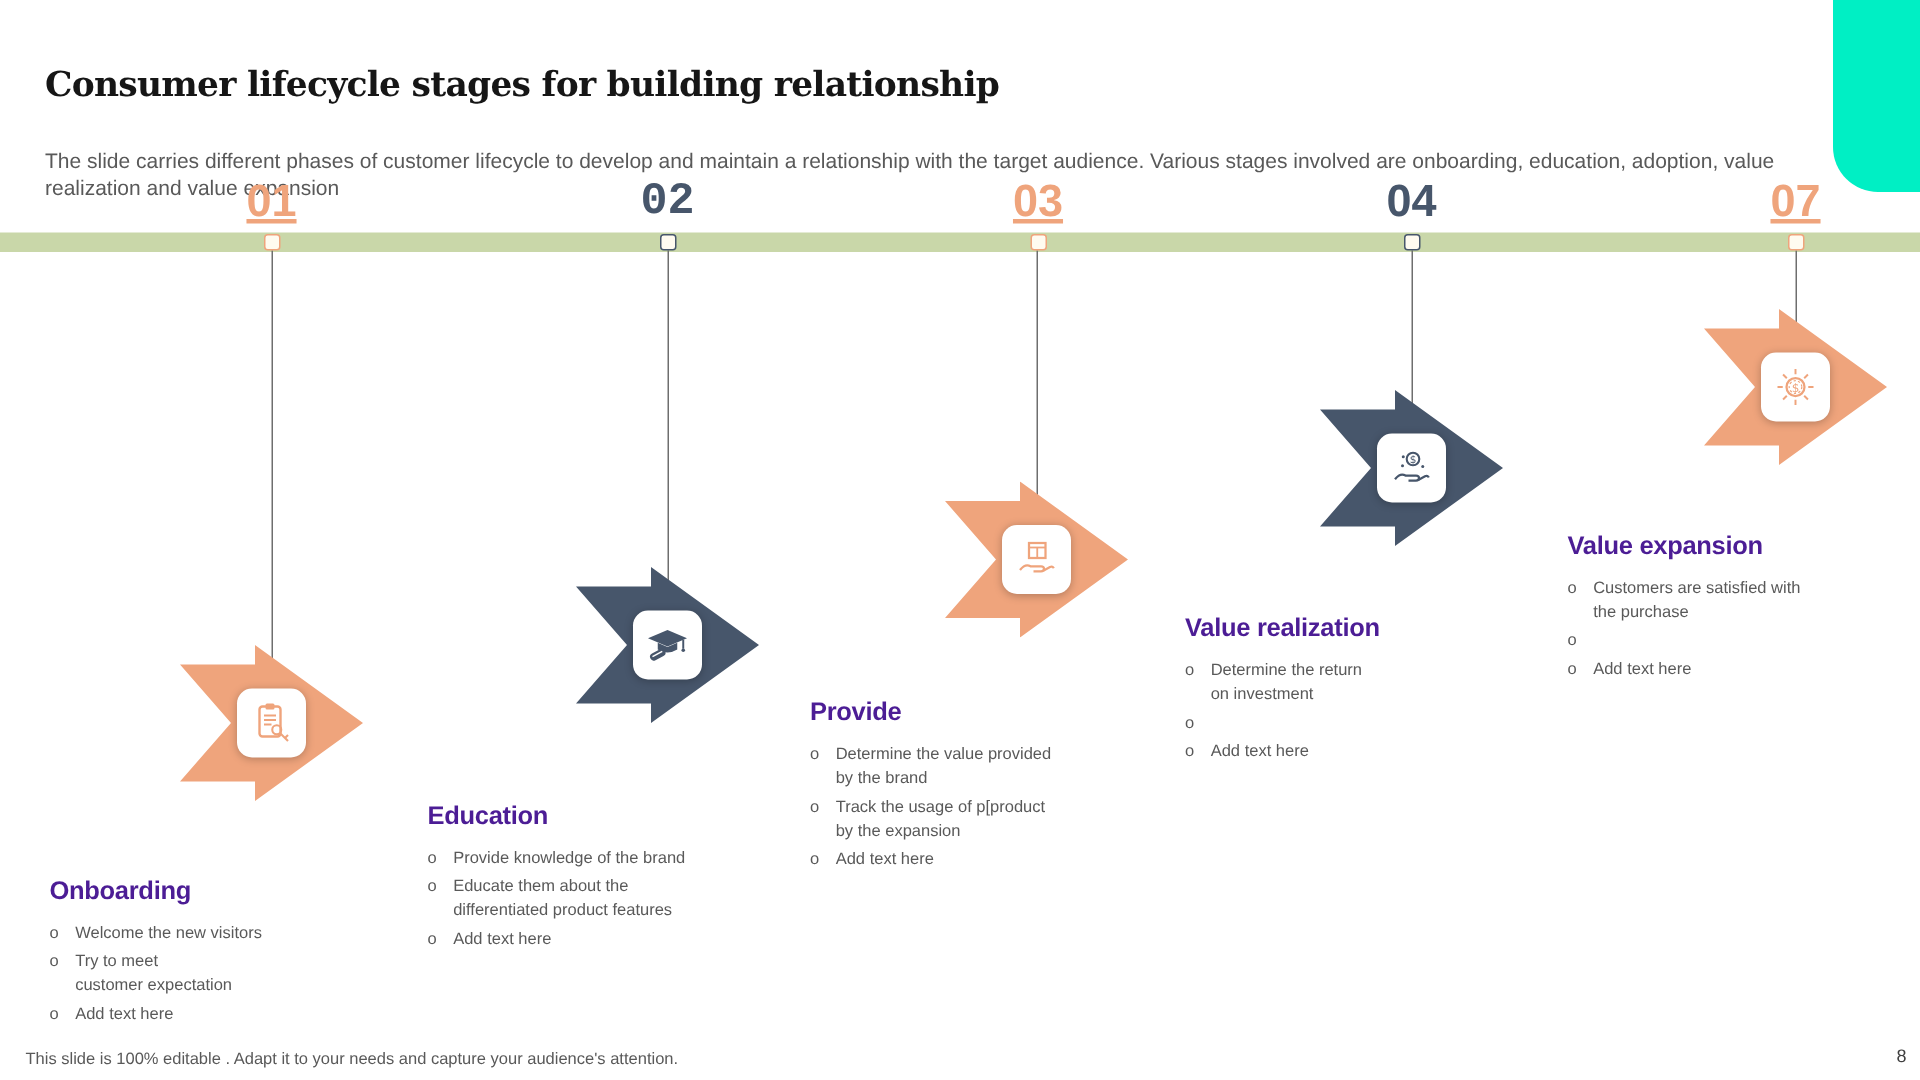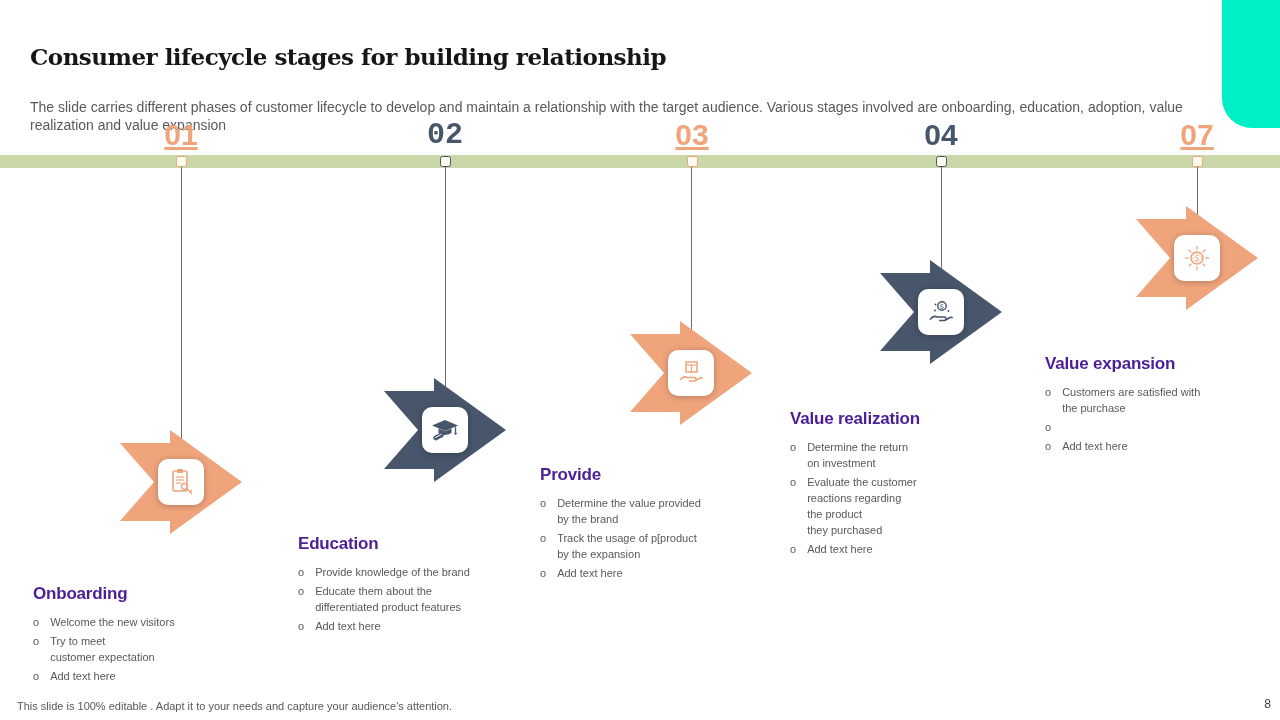--- a/index.html
+++ b/index.html
@@ -195,21 +195,21 @@
           <span class="bullet-text">Try to meet
 customer expectation</span>
         </li>
       <li>
           <span class="bullet-o">o</span>
           <span class="bullet-text">Add text here</span>
         </li>
     </ul>
   </div>
 
-  <div class="stage-text" style="left:298px;top:534px;width:218px;">
+  <div class="stage-text" style="left:285px;top:534px;width:218px;">
     <h3 class="stage-heading">Education</h3>
     <ul class="bullets">
       <li>
           <span class="bullet-o">o</span>
           <span class="bullet-text">Provide knowledge of the brand</span>
         </li>
       <li>
           <span class="bullet-o">o</span>
           <span class="bullet-text">Educate them about the
 differentiated product features</span>
@@ -244,24 +244,20 @@
   <div class="stage-text" style="left:790px;top:409px;width:205px;">
     <h3 class="stage-heading">Value realization</h3>
     <ul class="bullets">
       <li>
           <span class="bullet-o">o</span>
           <span class="bullet-text">Determine the return
 on investment</span>
         </li>
       <li>
           <span class="bullet-o">o</span>
-          <span class="bullet-text">Evaluate the customer
-reactions regarding
-the product
-they purchased</span>
         </li>
       <li>
           <span class="bullet-o">o</span>
           <span class="bullet-text">Add text here</span>
         </li>
     </ul>
   </div>
 
   <div class="stage-text" style="left:1045px;top:354px;width:222px;">
     <h3 class="stage-heading">Value expansion</h3>

